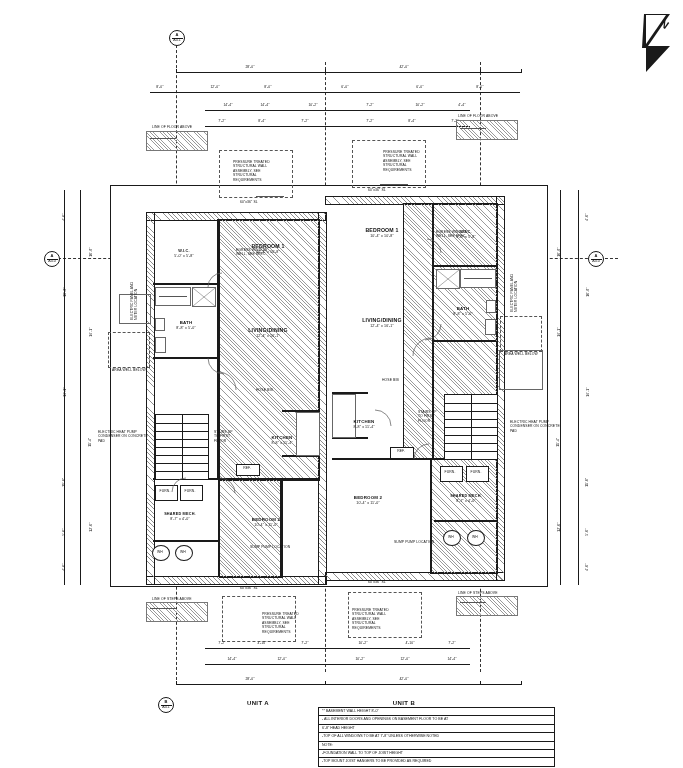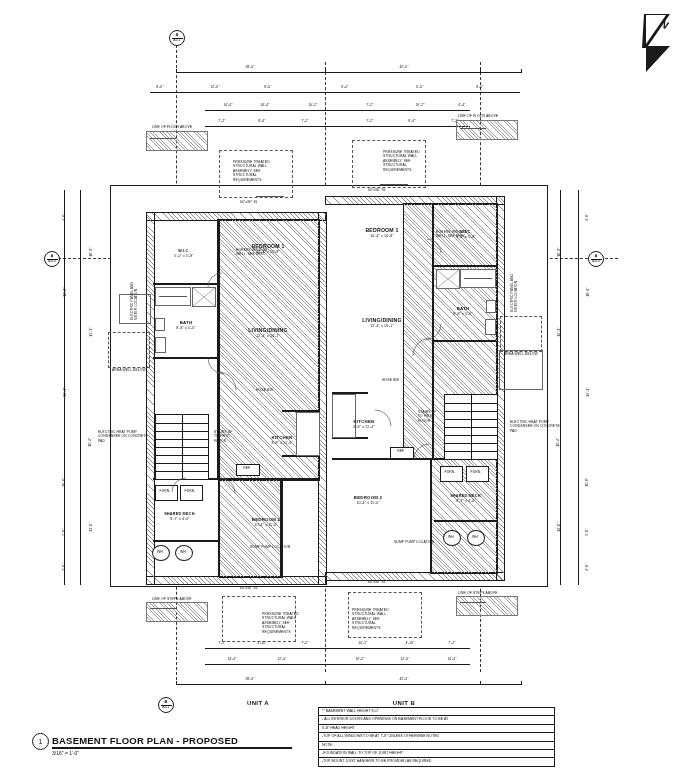--- a/index.html
+++ b/index.html
@@ -430,22 +430,14 @@
   <div id="titlenote" style="left:318px;top:707px;width:235px;">
     <div class="row">** BASEMENT WALL HEIGHT 8'-0"</div>
     <div class="row">- ALL INTERIOR DOORS AND OPENINGS ON BASEMENT FLOOR TO BE AT</div>
     <div class="row">6'-8" HEAD HEIGHT</div>
     <div class="row">-TOP OF ALL WINDOWS TO BE AT 7'-8" UNLESS OTHERWISE NOTED</div>
     <div class="row">NOTE:</div>
     <div class="row">-FOUNDATION WALL TO TOP OF JOIST HEIGHT</div>
     <div class="row">-TOP MOUNT JOIST HANGERS TO BE PROVIDED AS REQUIRED</div>
   </div>
 
-  <div id="titlebar" style="left:32px;top:733px;width:260px;height:30px;">
-    <div class="num">
-      <span>1</span>
-    </div>
-    <div class="ttl">BASEMENT FLOOR PLAN - PROPOSED</div>
-    <div class="bar" style="width:240px;"></div>
-    <div class="scl">3/16" = 1'-0"</div>
-  </div>
 
 </div>
 
 </body></html>

